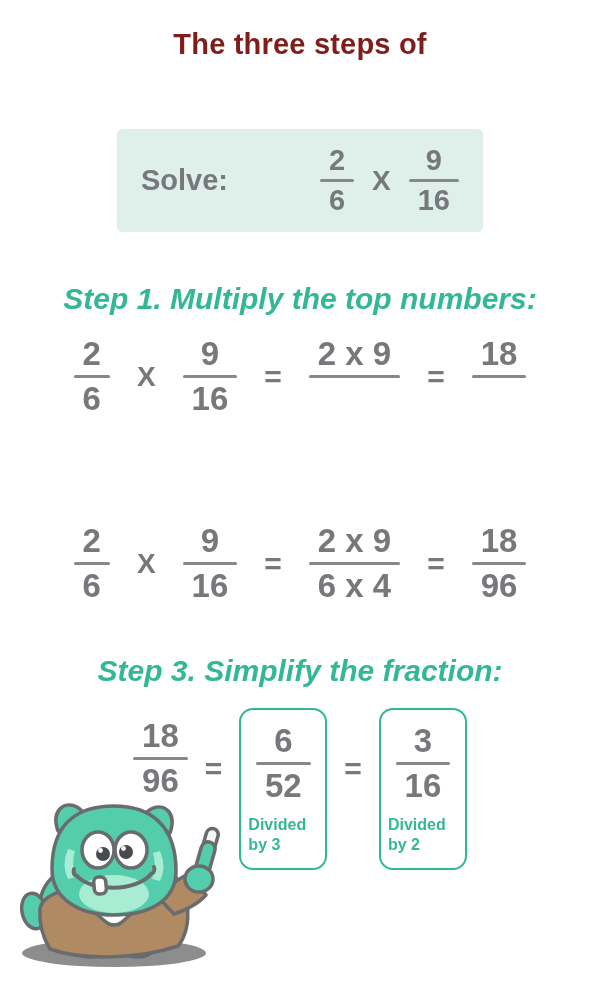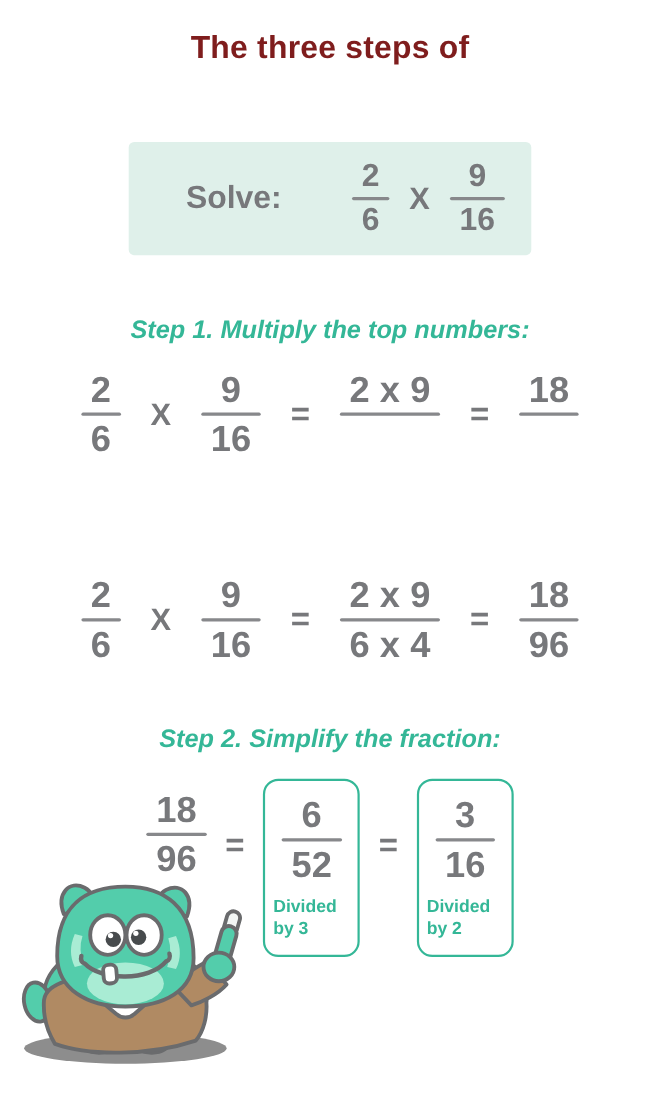--- a/index.html
+++ b/index.html
@@ -11,36 +11,36 @@
   .title{
     position:absolute;top:24px;left:0;width:100%;text-align:center;
     font-size:29px;font-weight:700;color:#7f1d1d;line-height:41px;letter-spacing:.2px;
   }
   
   .solve-box{
     position:absolute;top:129px;left:117px;width:366px;height:103px;
     background:#dff0ea;border-radius:5px;display:flex;align-items:center;
     padding:0 24px;box-sizing:border-box;
   }
-  .solve-label{font-size:29px;font-weight:700;color:#77787b;margin-left:28px;}
+  .solve-label{font-size:29px;font-weight:700;color:#77787b;}
   .solve-box .spacer{flex:1;}
   
   .frac{display:inline-flex;flex-direction:column;align-items:center;
         color:#77787b;font-weight:700;}
   .frac .num,.frac .den{padding:0 9px;height:40px;line-height:40px;white-space:nowrap;}
   .frac .bar{align-self:stretch;height:3px;background:#87888b;border-radius:2px;margin:1px 0;}
   .solve-box .frac{font-size:29px;}
   .solve-box .frac .num,.solve-box .frac .den{height:35px;line-height:35px;}
   .op{font-size:28px;font-weight:600;color:#77787b;}
   .solve-box .op{margin:0 18px;}
   .equals{font-size:30px;font-weight:800;color:#77787b;}
   
   .step-heading{
     position:absolute;left:0;width:100%;text-align:center;
-    font-style:italic;font-weight:700;font-size:23px;color:#34b797;line-height:26px;
+    font-style:italic;font-weight:700;font-size:30px;color:#34b797;line-height:26px;
   }
   #s1-heading{top:286px;}
   #s2-heading{top:468px;}
   #s3-heading{top:658px;}
   
   .eq-row{
     position:absolute;left:0;width:100%;display:flex;justify-content:center;
     align-items:center;gap:27px;font-size:33px;
   }
   #eq1{top:334px;}
@@ -133,21 +133,21 @@
       <span class="den">6 x 4</span>
     </span>
     <span class="equals">=</span>
     <span class="frac">
       <span class="num">18</span>
       <span class="bar"></span>
       <span class="den">96</span>
     </span>
   </div>
 
-  <div class="step-heading" id="s3-heading">Step 2. Simplify the fraction:</div>
+  <div class="step-heading" id="s3-heading">Step 3. Simplify the fraction:</div>
   <div class="eq-row" id="eq3">
     <span class="frac">
       <span class="num">18</span>
       <span class="bar"></span>
       <span class="den">96</span>
     </span>
     <span class="equals">=</span>
     <span class="simplify-box">
       <span class="frac">
         <span class="num">6</span>

